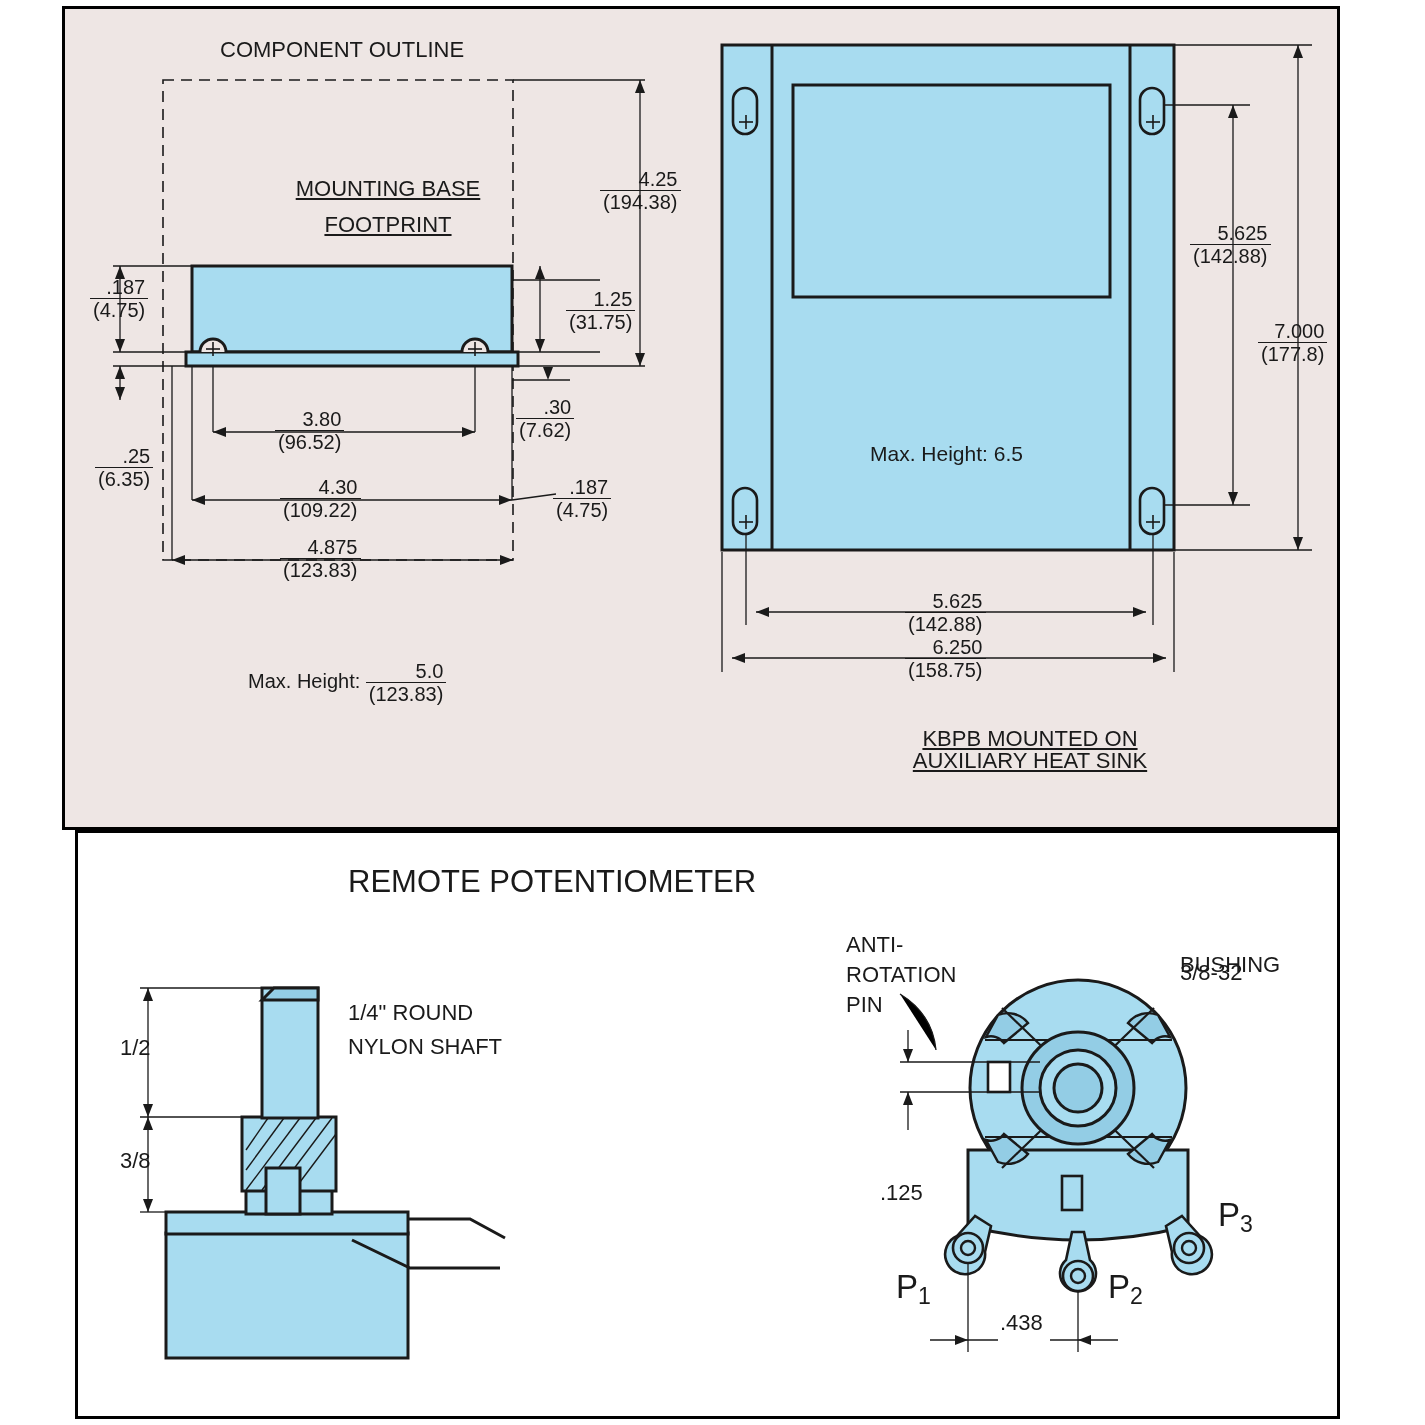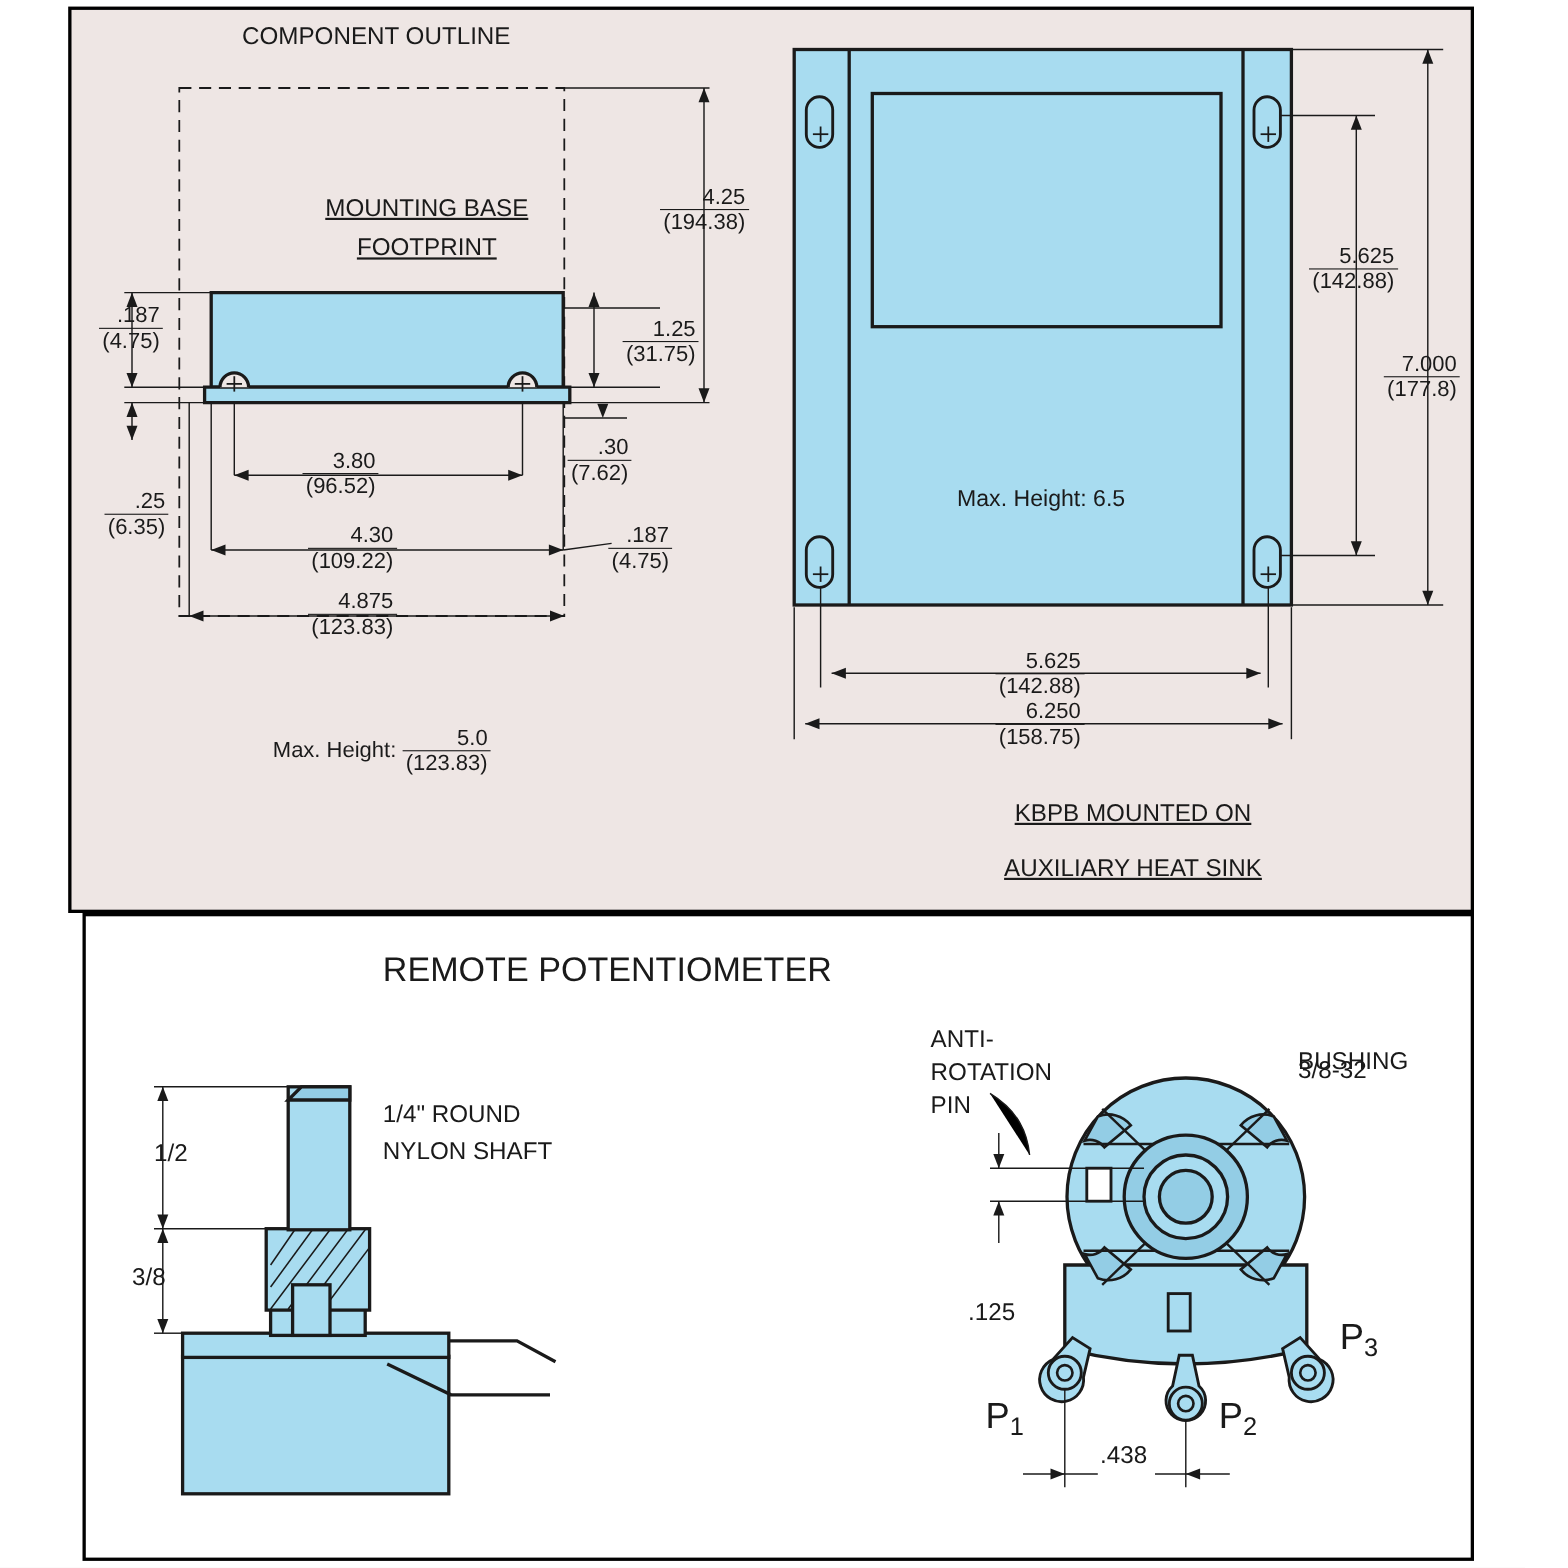--- a/index.html
+++ b/index.html
@@ -61,21 +61,21 @@
   svg { position: absolute; left: 0; top: 0; overflow: visible; }
   .sub { font-size: 0.7em; vertical-align: -0.28em; }
 </style>
 </head>
 <body>
 
 <div id="page">
 
   <div class="panel-top"></div>
 
-  <div class="lbl t22" style="left:220px; top:20px;text-align:center;">COMPONENT OUTLINE</div>
+  <div class="lbl t22" style="left:220px; top:37px;text-align:center;">COMPONENT OUTLINE</div>
 
   <div class="lbl t22 center" style="left:268px; top:176px; width:240px;">MOUNTING BASE</div>
   <div class="lbl t22 center" style="left:268px; top:212px; width:240px;">FOOTPRINT</div>
 
   <svg width="1425" height="1425">
 
     <rect x="163" y="80" width="350" height="480" fill="none" stroke="#1a1a1a" stroke-width="1.6" stroke-dasharray="11,7"></rect>
 
     <path d="M192 266 L512 266 L512 352 L192 352 Z" fill="#a8dcf0" stroke="#1a1a1a" stroke-width="3"></path>
 
@@ -263,21 +263,21 @@
   <div class="frac" style="left:905px; top:590px;">
     <span class="num">5.625</span>
     <span class="den">(142.88)</span>
   </div>
   <div class="frac" style="left:905px; top:636px;">
     <span class="num">6.250</span>
     <span class="den">(158.75)</span>
   </div>
 
   <div class="lbl t22 center" style="left:820px; top:726px; width:420px;">KBPB MOUNTED ON</div>
-  <div class="lbl t22 center" style="left:820px; top:748px; width:420px;margin-top:28px;">AUXILIARY HEAT SINK</div>
+  <div class="lbl t22 center" style="left:820px; top:748px; width:420px;">AUXILIARY HEAT SINK</div>
 
   <div class="panel-bottom"></div>
 
   <div class="lbl t30" style="left:348px; top:864px;">REMOTE POTENTIOMETER</div>
 
   <svg width="1425" height="1425">
 
     <rect x="166" y="1233" width="242" height="125" fill="#a8dcf0" stroke="#1a1a1a" stroke-width="3"></rect>
 
     <rect x="166" y="1212" width="242" height="22" fill="#a8dcf0" stroke="#1a1a1a" stroke-width="3"></rect>
@@ -313,21 +313,21 @@
       <line x1="148" y1="1117" x2="148" y2="1212"></line>
     </g>
     <g fill="#1a1a1a">
       <polygon points="148,988 143,1001 153,1001"></polygon>
       <polygon points="148,1117 143,1104 153,1104"></polygon>
       <polygon points="148,1117 143,1130 153,1130"></polygon>
       <polygon points="148,1212 143,1199 153,1199"></polygon>
     </g>
   </svg>
 
-  <div class="lbl t22" style="left:140px; top:1035px;">1/2</div>
+  <div class="lbl t22" style="left:120px; top:1035px;">1/2</div>
   <div class="lbl t22" style="left:120px; top:1148px;">3/8</div>
   <div class="lbl t22" style="left:348px; top:1000px;">1/4" ROUND</div>
   <div class="lbl t22" style="left:348px; top:1034px;">NYLON SHAFT</div>
 
   <svg width="1425" height="1425">
 
     <circle cx="1078" cy="1088" r="108" fill="#a8dcf0" stroke="#1a1a1a" stroke-width="3"></circle>
 
     <path d="M968 1150 L1188 1150 L1188 1226 Q1078 1254 968 1226 Z" fill="#a8dcf0" stroke="#1a1a1a" stroke-width="3"></path>
 

